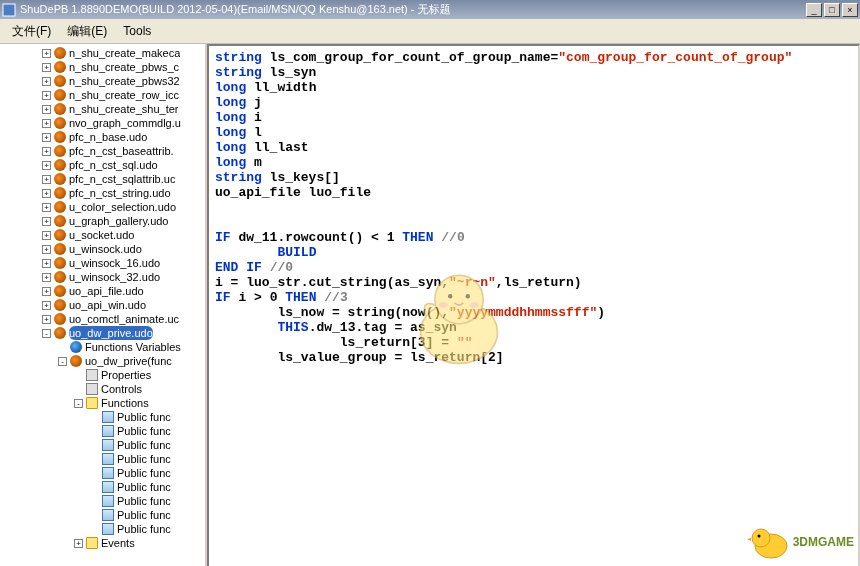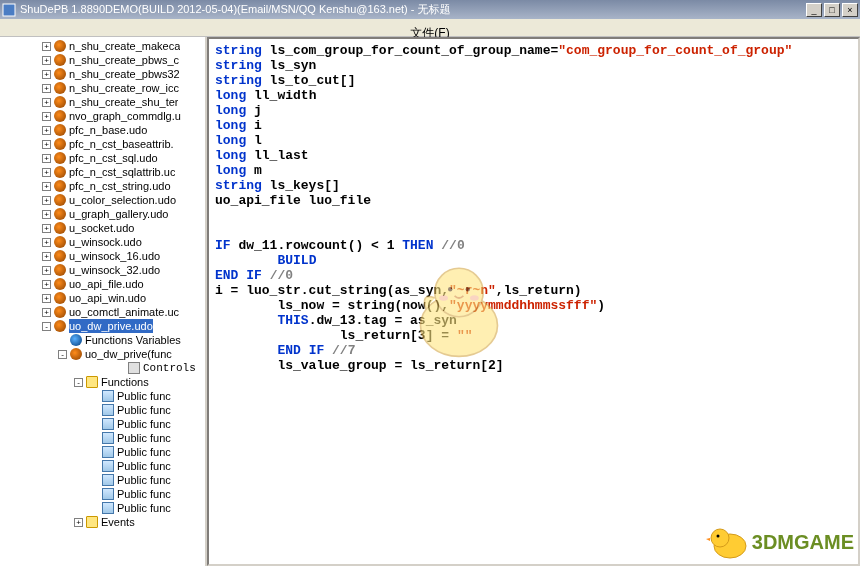--- a/index.html
+++ b/index.html
@@ -2,47 +2,47 @@
 <html><head>
 <meta charset="utf-8">
 <style>
 * { margin: 0; padding: 0; box-sizing: border-box; }
 body { font-family: "Microsoft YaHei", Arial, sans-serif; font-size: 12px; background: #ece9d8; overflow: hidden; width: 860px; height: 566px; position: relative; }
 .titlebar { height: 19px; background: linear-gradient(#7b8aa5, #a8b4c8); display: flex; align-items: center; padding: 0 2px; color: #fff; font-size: 11px; }
 .titlebar .icon { width: 14px; height: 14px; margin-right: 4px; display: inline-flex; align-items: center; justify-content: center; }
 .titlebar .title { flex: 1; white-space: nowrap; overflow: hidden; }
 .winbtns { display: flex; gap: 2px; }
 .winbtn { width: 16px; height: 14px; background: #d4d0c8; border: 1px solid #fff; border-right-color: #404040; border-bottom-color: #404040; font-size: 9px; line-height: 12px; text-align: center; color: #000; cursor: pointer; }
-.menubar { height: 18px; background: #ece9d8; display: flex; align-items: center; padding: 6px 4px; border-bottom: 1px solid #c0c0c0; flex-direction: column; }
+.menubar { height: 18px; background: #ece9d8; display: flex; align-items: center; padding: 12px 4px; border-bottom: 1px solid #c0c0c0; }
 .menuitem { padding: 0 8px; cursor: pointer; }
 .content { display: flex; height: calc(566px - 19px - 18px); }
 .tree-pane { width: 207px; background: #fff; border-right: 2px inset #d4d0c8; overflow: hidden; position: relative; }
 .tree { padding: 2px 0; font-size: 11px; line-height: 14px; white-space: nowrap; overflow: hidden; }
 .tree-node { display: flex; align-items: center; padding-left: 4px; height: 14px; cursor: pointer; }
 .exp { width: 9px; height: 9px; border: 1px solid #808080; background: #fff; margin-right: 3px; font-size: 8px; line-height: 7px; text-align: center; color: #000; flex-shrink: 0; }
 .exp.none { border: none; background: transparent; }
 .nicon { width: 12px; height: 12px; margin-right: 3px; flex-shrink: 0; display: inline-block; }
 .nicon.udo { background: radial-gradient(circle at 40% 40%, #ff8c1a, #8b4000); border-radius: 50%; }
 .nicon.folder { background: #ffe680; border: 1px solid #cc9900; border-radius: 1px; }
 .nicon.prop { background: #e0e0e0; border: 1px solid #808080; }
 .nicon.func { background: linear-gradient(#d0e8ff, #a0c8e8); border: 1px solid #4477aa; }
 .nicon.blue { background: radial-gradient(circle at 40% 40%, #5ab0ff, #003a7a); border-radius: 50%; }
 .nlabel { overflow: hidden; text-overflow: clip; }
-.tree-node.selected .nlabel { background: #316ac5; color: #fff; }
+.tree-node.selected .nlabel { background: #316ac5; color: #fff; border-radius: 6px; }
 .code-pane { flex: 1; background: #ffffff; border: 2px inset #d4d0c8; overflow: hidden; font-family: Consolas, "Courier New", monospace; font-size: 13px; font-weight: bold; line-height: 15px; padding: 4px 6px; position: relative; }
 .code-line { white-space: pre; color: #000; height: 15px; }
 .kw { color: #0033cc; }
 .str { color: #cc2200; }
 .gray { color: #808080; }
 .num { color: #000; }
 .mascot { position: absolute; width: 110px; height: 110px; left: 195px; top: 215px; opacity: 0.6; }
 .mascot svg { width: 100%; height: 100%; }
 .watermark { position: absolute; right: 6px; bottom: 6px; display: flex; align-items: center; gap: 4px; }
 .watermark .chick { width: 44px; height: 36px; }
-.watermark .txt { font-family: Arial; font-weight: bold; font-size: 20px; color: #6b8e23; text-shadow: 1px 1px 0 #fff; }
+.watermark .txt { font-family: Arial; font-weight: bold; font-size: 12px; color: #6b8e23; text-shadow: 1px 1px 0 #fff; }
 </style>
 </head>
 <body>
 
 <div class="titlebar">
   <span class="icon">
     <svg viewBox="0 0 14 14">
         <rect x="1" y="1" width="12" height="12" fill="#4a7dc4" stroke="#fff" stroke-width="1"></rect>
       </svg>
   </span>
@@ -171,21 +171,26 @@
         <div class="tree-node" style="padding-left: 58px;">
           <span class="exp none"></span>
           <span class="nicon blue"></span>
           <span class="nlabel">Functions Variables</span>
         </div>
         <div class="tree-node" style="padding-left: 58px;">
           <span class="exp">-</span>
           <span class="nicon udo"></span>
           <span class="nlabel">uo_dw_prive(func</span>
         </div>
-        <div class="tree-node" style="padding-left: 116px; font-family: Liberation Mono, monospace;">
+        <div class="tree-node" style="padding-left: 74px;">
+          <span class="exp none"></span>
+          <span class="nicon prop"></span>
+          <span class="nlabel">Properties</span>
+        </div>
+        <div class="tree-node" style="padding-left: 74px;">
           <span class="exp none"></span>
           <span class="nicon prop"></span>
           <span class="nlabel">Controls</span>
         </div>
         <div class="tree-node" style="padding-left: 74px;">
           <span class="exp">-</span>
           <span class="nicon folder"></span>
           <span class="nlabel">Functions</span>
         </div>
         <div class="tree-node" style="padding-left: 90px;">
@@ -237,39 +242,38 @@
           <span class="exp">+</span>
           <span class="nicon folder"></span>
           <span class="nlabel">Events</span>
         </div>
       </div>
   </div>
   <div class="code-pane">
     <div id="code">
         <div class="code-line"><span class="kw">string</span><span> ls_com_group_for_count_of_group_name=</span><span class="str">"com_group_for_count_of_group"</span></div>
         <div class="code-line"><span class="kw">string</span><span> ls_syn</span></div>
-        <div class="code-line"><span class="kw">string</span><span> ls_to_cut[]</span></div>
         <div class="code-line"><span class="kw">long</span><span> ll_width</span></div>
         <div class="code-line"><span class="kw">long</span><span> j</span></div>
         <div class="code-line"><span class="kw">long</span><span> i</span></div>
         <div class="code-line"><span class="kw">long</span><span> l</span></div>
         <div class="code-line"><span class="kw">long</span><span> ll_last</span></div>
         <div class="code-line"><span class="kw">long</span><span> m</span></div>
         <div class="code-line"><span class="kw">string</span><span> ls_keys[]</span></div>
         <div class="code-line"><span>uo_api_file luo_file</span></div>
         <div class="code-line"><span></span></div>
         <div class="code-line"><span></span></div>
         <div class="code-line"><span class="kw">IF</span><span> dw_11.rowcount() &lt; </span><span class="num">1</span><span> </span><span class="kw">THEN</span><span> </span><span class="gray">//0</span></div>
         <div class="code-line"><span>        </span><span class="kw">BUILD</span></div>
         <div class="code-line"><span class="kw">END IF</span><span> </span><span class="gray">//0</span></div>
         <div class="code-line"><span>i = luo_str.cut_string(as_syn,</span><span class="str">"~r~n"</span><span>,ls_return)</span></div>
+        <div class="code-line"><span class="kw">IF</span><span> i &gt; </span><span class="num">0</span><span> </span><span class="kw">THEN</span><span> </span><span class="gray">//3</span></div>
         <div class="code-line"><span>        ls_now = string(now(),</span><span class="str">"yyyymmddhhmmssfff"</span><span>)</span></div>
         <div class="code-line"><span>        </span><span class="kw">THIS</span><span>.dw_13.tag = as_syn</span></div>
         <div class="code-line"><span>                ls_return[</span><span class="num">3</span><span>] = </span><span class="str">""</span></div>
-        <div class="code-line"><span>        </span><span class="kw">END IF</span><span> </span><span class="gray">//7</span></div>
         <div class="code-line"><span>        ls_value_group = ls_return[</span><span class="num">2</span><span>]</span></div>
       </div>
     <div class="mascot">
       <svg viewBox="0 0 100 100">
         <ellipse cx="50" cy="65" rx="35" ry="28" fill="#ffe680" stroke="#d4a84b" stroke-width="1.5"></ellipse>
         <circle cx="50" cy="35" r="22" fill="#ffe680" stroke="#d4a84b" stroke-width="1.5"></circle>
         <path d="M28 40 Q15 35 20 50" fill="#ffe680" stroke="#d4a84b" stroke-width="1.5"></path>
         <circle cx="42" cy="32" r="2" fill="#5a3c1a"></circle>
         <circle cx="58" cy="32" r="2" fill="#5a3c1a"></circle>
         <ellipse cx="36" cy="40" rx="4" ry="2.5" fill="#f5a6a6" opacity="0.7"></ellipse>

